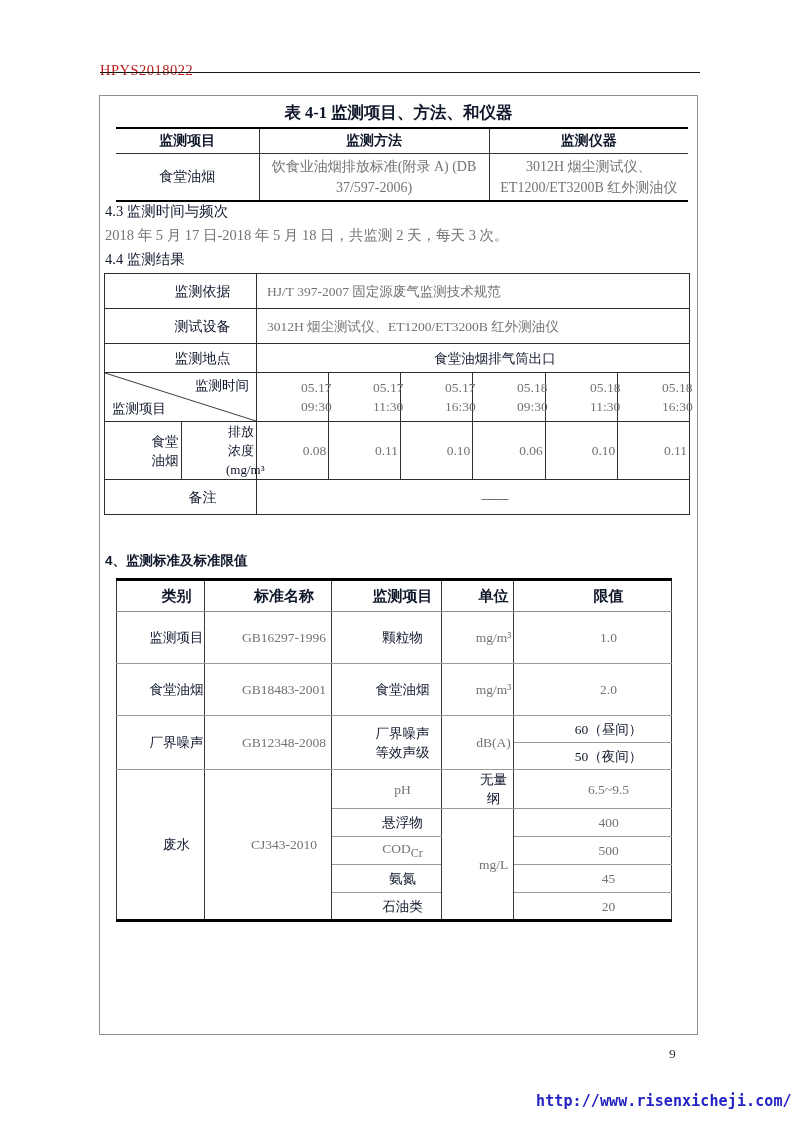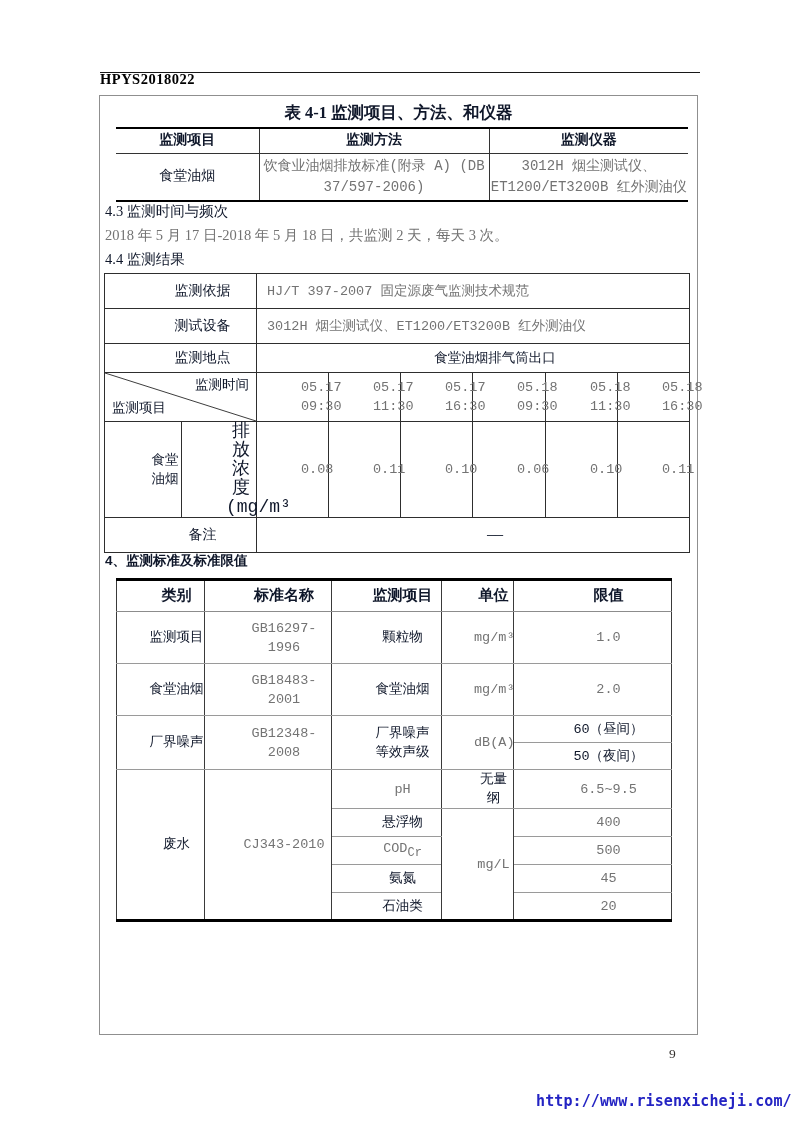--- a/index.html
+++ b/index.html
@@ -5,29 +5,29 @@
   * { margin:0; padding:0; box-sizing:border-box; }
   html,body { background:#ffffff; }
   .page {
     position:relative; width:800px; height:1131px; background:#ffffff;
     font-family:"Liberation Serif","DejaVu Serif",serif;
     color:#26221f; overflow:hidden;
   }
   .red { color:#0f172a; }
   .ink { color:#737373; }
 
-  .doc-code { position:absolute; left:100px; top:71px; font-size:14.5px; letter-spacing:0.5px; color:#000000;font-weight:bold; }
+  .doc-code { position:absolute; left:100px; top:62px; font-size:14.5px; letter-spacing:0.5px; color:#b91c1c; }
   .header-rule { position:absolute; left:100px; top:72px; width:600px; height:0; border-top:1.7px solid #181818; }
 
   .outer-box { position:absolute; left:99px; top:95px; width:599px; height:940px; border:1px solid #8f8f8f; }
 
   .t1-title { position:absolute; left:0; top:6px; width:100%; text-align:center;
     font-size:16.5px; font-weight:bold; }
 
-  table { border-collapse:collapse; table-layout:fixed;font-family:Liberation Mono, monospace; }
+  table { border-collapse:collapse; table-layout:fixed; }
   td { vertical-align:middle; text-align:center; }
 
   
   .table1 { position:absolute; left:16px; top:31px; width:572px;
     border-top:2.5px solid #000; border-bottom:2.5px solid #000; }
   .table1 td { font-size:14px; line-height:21px; }
   .table1 .hdr td { font-weight:bold; border-bottom:1.2px solid #333; height:25px; }
   .table1 .bdy td { height:48px; }
   .table1 td.vsep { border-left:1px solid #333; }
 
@@ -163,21 +163,21 @@
           <div>05.18</div>
           <div>11:30</div>
         </td>
         <td class="ink">
           <div>05.18</div>
           <div>16:30</div>
         </td>
       </tr>
       <tr>
         <td class="red" style="height:42px">食堂油烟</td>
-        <td class="red" style="font-size:18px">
+        <td class="red" style="font-size:13px">
           <div>排放浓度</div>
           <div>(mg/m³</div>
         </td>
         <td class="ink">0.08</td>
         <td class="ink">0.11</td>
         <td class="ink">0.10</td>
         <td class="ink">0.06</td>
         <td class="ink">0.10</td>
         <td class="ink">0.11</td>
       </tr>

